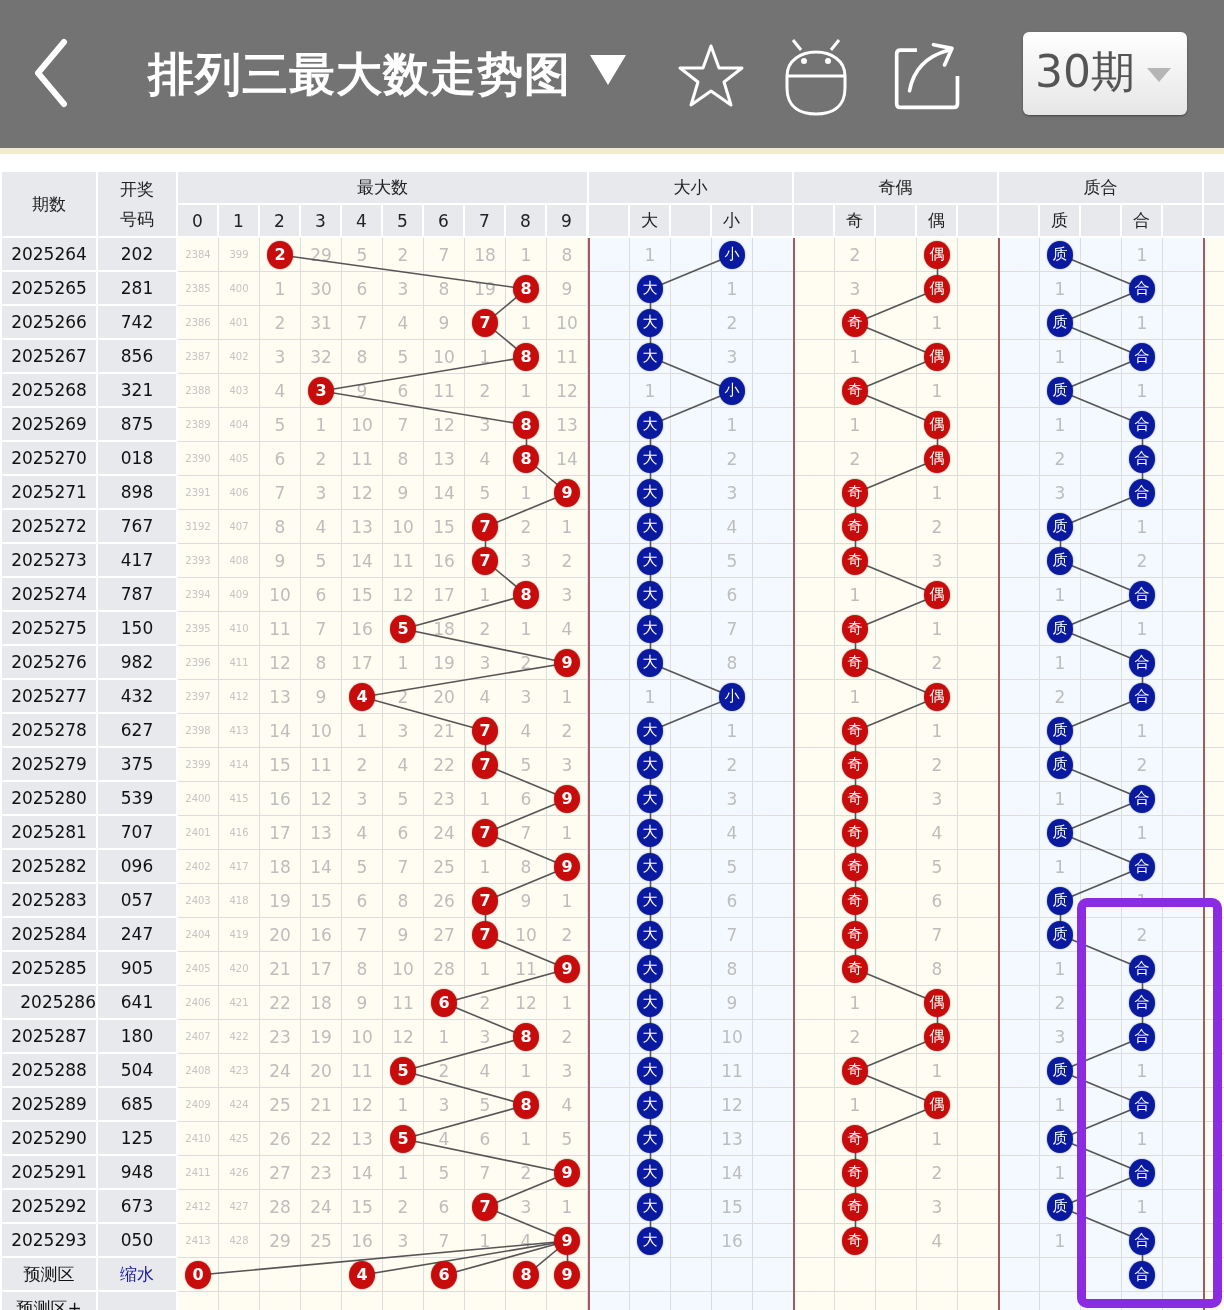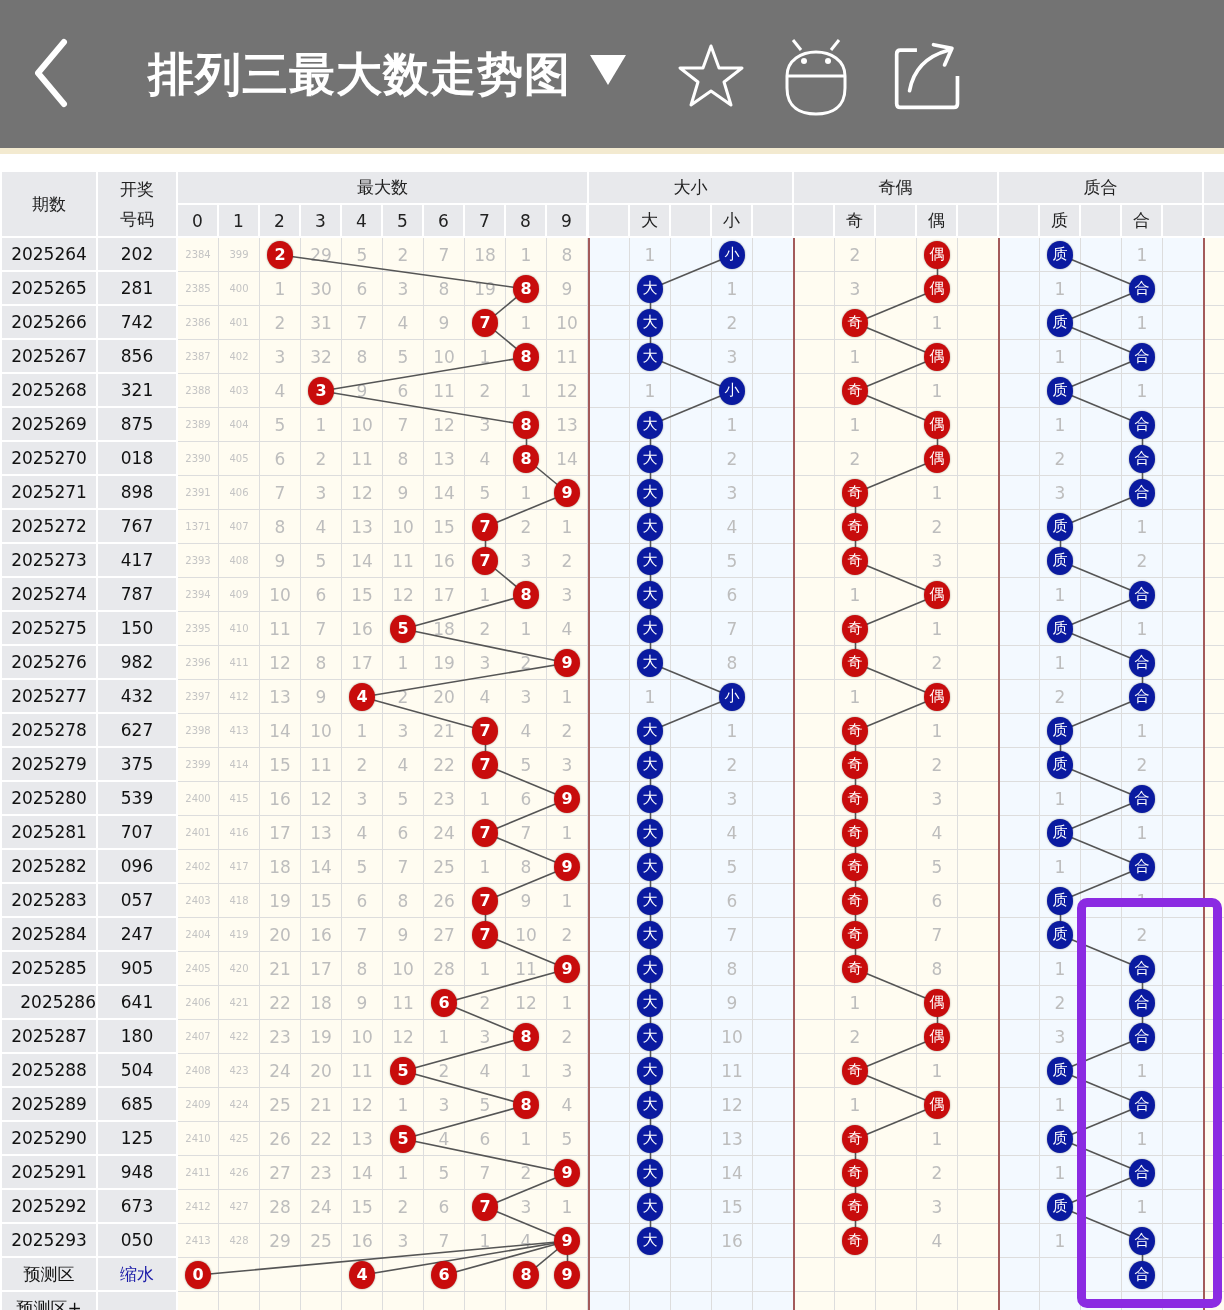--- a/index.html
+++ b/index.html
@@ -49,20 +49,24 @@
     <path d="M6,40 C6,8 64,8 64,40 L64,52 C64,72 50,78 35,78 C20,78 6,72 6,52 Z" fill="none" stroke="#fff" stroke-width="3"></path>
     <line x1="6" y1="40" x2="64" y2="40" stroke="#fff" stroke-width="3"></line>
     <circle cx="23" cy="25" r="3" fill="#fff"></circle>
     <circle cx="47" cy="25" r="3" fill="#fff"></circle>
   </svg>
   <svg class="icon-btn" style="left:893px" viewBox="0 0 76 80">
     <path d="M26,12 L8,12 Q4,12 4,16 L4,70 Q4,74 8,74 L66,74 Q70,74 70,70 L70,40" fill="none" stroke="#fff" stroke-width="4"></path>
     <path d="M18,56 Q24,22 60,12" fill="none" stroke="#fff" stroke-width="4" stroke-linecap="round"></path>
     <polyline points="44,6 64,10 56,28" fill="none" stroke="#fff" stroke-width="4" stroke-linecap="round" stroke-linejoin="round"></polyline>
   </svg>
+  <div class="period-select">
+    <span>30期</span>
+    <div class="period-caret"></div>
+  </div>
 </div>
 <div class="topbar-line"></div>
 
 <div class="grid" id="grid">
     <div class="cell hdr" style="left: 0px; top: 0px; width: 96px; height: 66px;">
       <span>期数</span>
     </div>
     <div class="cell hdr" style="left: 96px; top: 0px; width: 80px; height: 66px; flex-direction: column; line-height: 30px;">
       <span>开奖</span>
       <span>号码</span>
@@ -650,21 +654,21 @@
     </div>
     <div class="cell blue" style="left: 1161px; top: 304px; width: 41px; height: 34px;"></div>
     <div class="cell beige" style="left: 1202px; top: 304px; width: 22px; height: 34px;"></div>
     <div class="cell lbl" style="left: 0px; top: 338px; width: 96px; height: 34px;">
       <span>2025272</span>
     </div>
     <div class="cell lbl" style="left: 96px; top: 338px; width: 80px; height: 34px;">
       <span>767</span>
     </div>
     <div class="cell beige" style="left: 176px; top: 338px; width: 41px; height: 34px;">
-      <span class="miss-sm">1371</span>
+      <span class="miss-sm">3192</span>
     </div>
     <div class="cell beige" style="left: 217px; top: 338px; width: 41px; height: 34px;">
       <span class="miss-sm">407</span>
     </div>
     <div class="cell beige" style="left: 258px; top: 338px; width: 41px; height: 34px;">
       <span class="miss">8</span>
     </div>
     <div class="cell beige" style="left: 299px; top: 338px; width: 41px; height: 34px;">
       <span class="miss">4</span>
     </div>

